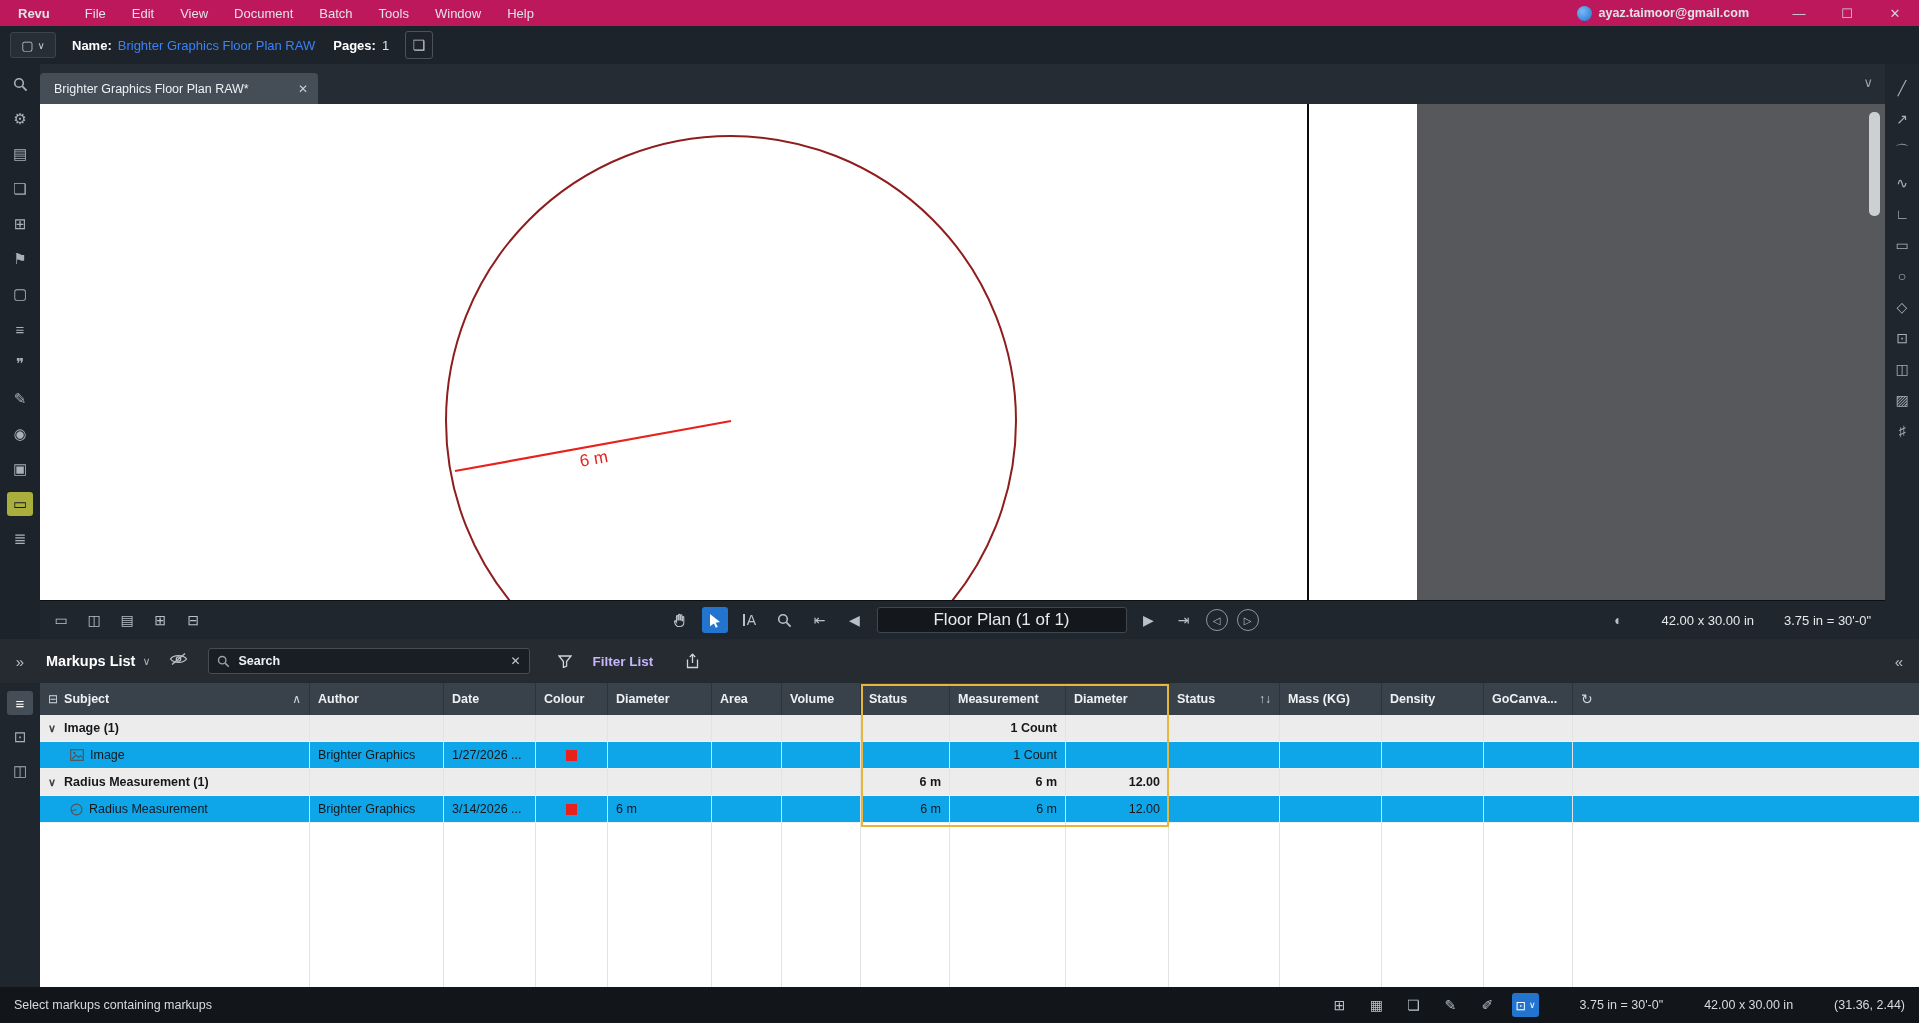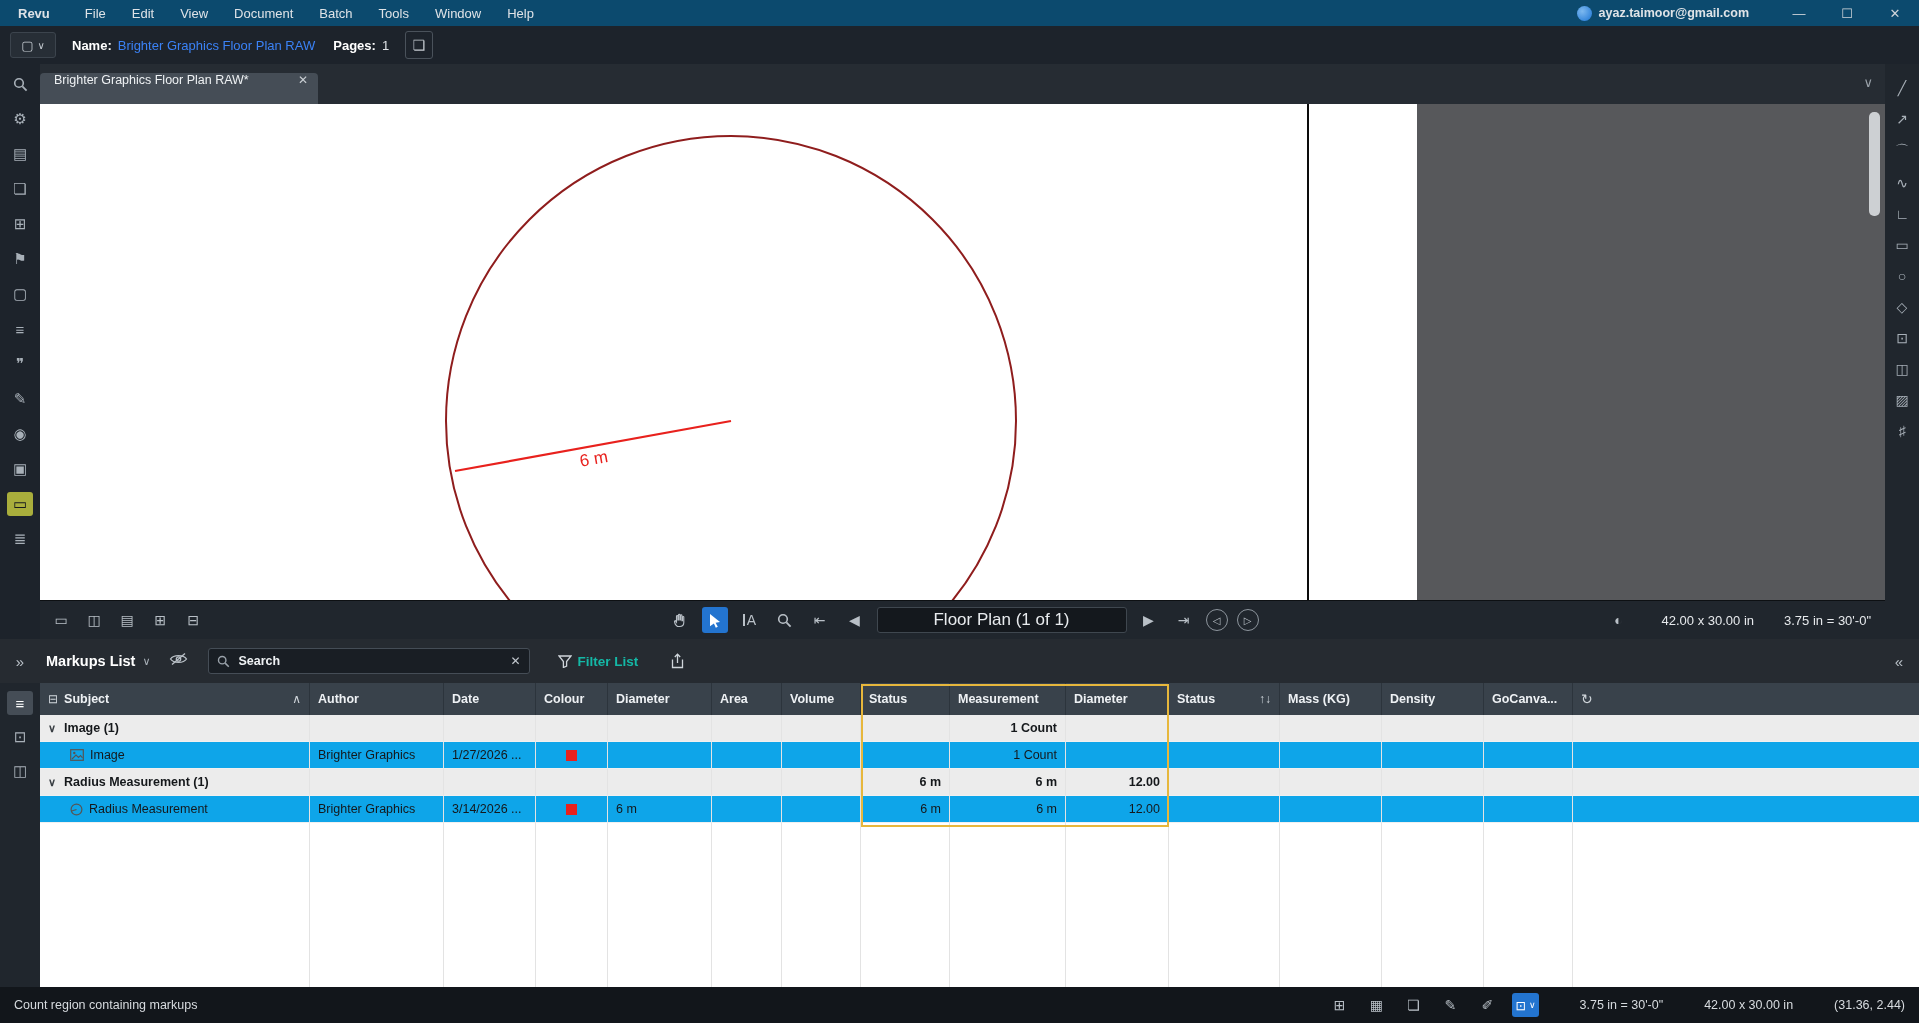--- a/index.html
+++ b/index.html
@@ -1,21 +1,21 @@
 <!DOCTYPE html>
 <html><head>
 <meta charset="utf-8">
 <style>
   html,body{margin:0;padding:0;background:#000;}
   *{box-sizing:border-box;}
   .app{position:relative;width:1919px;height:1023px;background:#14181d;
        font-family:"Liberation Sans",sans-serif;overflow:hidden;color:#dfe3e7;}
 
   
-  .menubar{position:absolute;left:0;top:0;right:0;height:26px;background:#0c4a6e;
+  .menubar{position:absolute;left:0;top:0;right:0;height:26px;background:#be185d;
            display:flex;align-items:flex-start;font-size:13px;}
   .menu-item{padding:0 13px;height:100%;display:flex;align-items:center;cursor:default;}
   .menu-item.brand{font-weight:700;padding-left:18px;padding-right:22px;}
   .menubar-right{margin-left:auto;display:flex;align-items:center;height:100%;}
   .user-chip{display:flex;align-items:center;gap:7px;font-size:12.5px;font-weight:700;margin-right:26px;}
   .avatar{width:15px;height:15px;border-radius:50%;background:radial-gradient(circle at 35% 35%,#7db9f0,#1b74d4);}
   .win-btn{width:48px;height:100%;display:flex;align-items:center;justify-content:center;font-size:13px;color:#cfd4d9;}
 
   
   .docbar{position:absolute;top:26px;height:38px;left:0;right:0;background:#1d232b;
@@ -33,21 +33,21 @@
   .leftrail{position:absolute;left:0;top:64px;width:40px;height:575px;background:#1d232b;
             display:flex;flex-direction:column;align-items:center;padding-top:8px;gap:11px;}
   .rail-icon{width:26px;height:24px;flex:0 0 24px;display:flex;align-items:center;justify-content:center;
              color:#a8b0b8;font-size:15px;border-radius:3px;}
   .rail-icon svg{display:block;}
   .rail-icon.active{color:#171a1e;}
 
   
   .tabbar{position:absolute;left:40px;top:64px;right:34px;height:40px;background:#262c33;}
   .tab{position:absolute;left:0;bottom:0;height:31px;width:278px;background:#454d56;color:#eef1f3;
-       font-size:12.5px;display:flex;align-items:flex-start;padding:0 10px 0 14px;border-radius:4px 4px 0 0;gap:4px;}
+       font-size:12.5px;display:flex;align-items:center;padding:0 10px 0 14px;border-radius:4px 4px 0 0;gap:4px;}
   .tab-close{margin-left:auto;color:#c9ced3;font-size:12px;}
   .tabbar-chevron{position:absolute;right:12px;top:11px;color:#9aa2aa;font-size:13px;}
 
   
   .canvas{position:absolute;left:40px;top:104px;width:1845px;height:496px;background:#fff;overflow:hidden;}
   .page-edge{position:absolute;left:1267px;top:0;width:2px;height:100%;background:#0c0c0c;}
   .offpage{position:absolute;left:1377px;top:0;right:0;height:100%;background:#57585b;}
   .vscroll-thumb{position:absolute;right:5px;top:8px;width:11px;height:104px;background:#cdd0d3;border-radius:5px;}
 
   
@@ -77,21 +77,21 @@
   .panel-collapse{width:40px;text-align:center;color:#b9c0c7;font-size:15px;flex:0 0 40px;}
   .panel-title{color:#fff;font-weight:700;font-size:14.5px;margin-left:6px;}
   .panel-title-caret{color:#aab2ba;font-size:11px;margin-left:7px;}
   .hide-markups{margin-left:18px;}
   .searchbox{margin-left:20px;width:322px;height:26px;background:#191e24;border:1px solid #454d56;
              border-radius:3px;display:flex;align-items:center;padding:0 8px;gap:7px;}
   .searchbox input{flex:1;background:transparent;border:none;outline:none;color:#e8ebee;
                    font-size:12.5px;font-family:inherit;font-weight:700;}
   .searchbox input::placeholder{color:#eef1f3;opacity:1;}
   .search-clear{color:#c4cad0;font-size:12px;}
-  .filter{display:flex;align-items:center;gap:6px;margin-left:28px;color:#14b8a6;font-weight:700;font-size:13.5px;}
+  .filter{display:flex;align-items:center;gap:21px;margin-left:28px;color:#c4b5fd;font-weight:700;font-size:13.5px;}
   .share-btn{margin-left:32px;display:flex;align-items:center;}
   .panel-collapse-right{margin-left:auto;margin-right:16px;color:#b9c0c7;font-size:15px;}
 
   
   .panelrail{position:absolute;left:0;top:683px;width:40px;bottom:36px;background:#20262d;
              display:flex;flex-direction:column;align-items:center;padding-top:8px;gap:10px;}
   .panelrail .rail-icon.activegray{background:#454d56;color:#fff;}
 
   
   .tablewrap{--cols:270px 134px 92px 72px 104px 70px 79px 89px 116px 103px 111px 102px 102px 89px minmax(0,1fr);
@@ -493,21 +493,21 @@
         <div></div>
         <div></div>
         <div></div>
         <div></div>
     </div>
 
     <div class="hlbox" style="border-color: rgb(231, 183, 60);"></div>
   </div>
 
   <div class="statusbar">
-    <span>Count region containing markups</span>
+    <span>Select markups containing markups</span>
     <div class="status-right">
       <span class="status-icon">⊞</span>
       <span class="status-icon">▦</span>
       <span class="status-icon">❏</span>
       <span class="status-icon">✎</span>
       <span class="status-icon">✐</span>
       <span class="status-sel" style="background: rgb(35, 116, 207);">
         <span>⊡</span>
         <span style="font-size:9px;margin-left:3px;">∨</span>
       </span>

